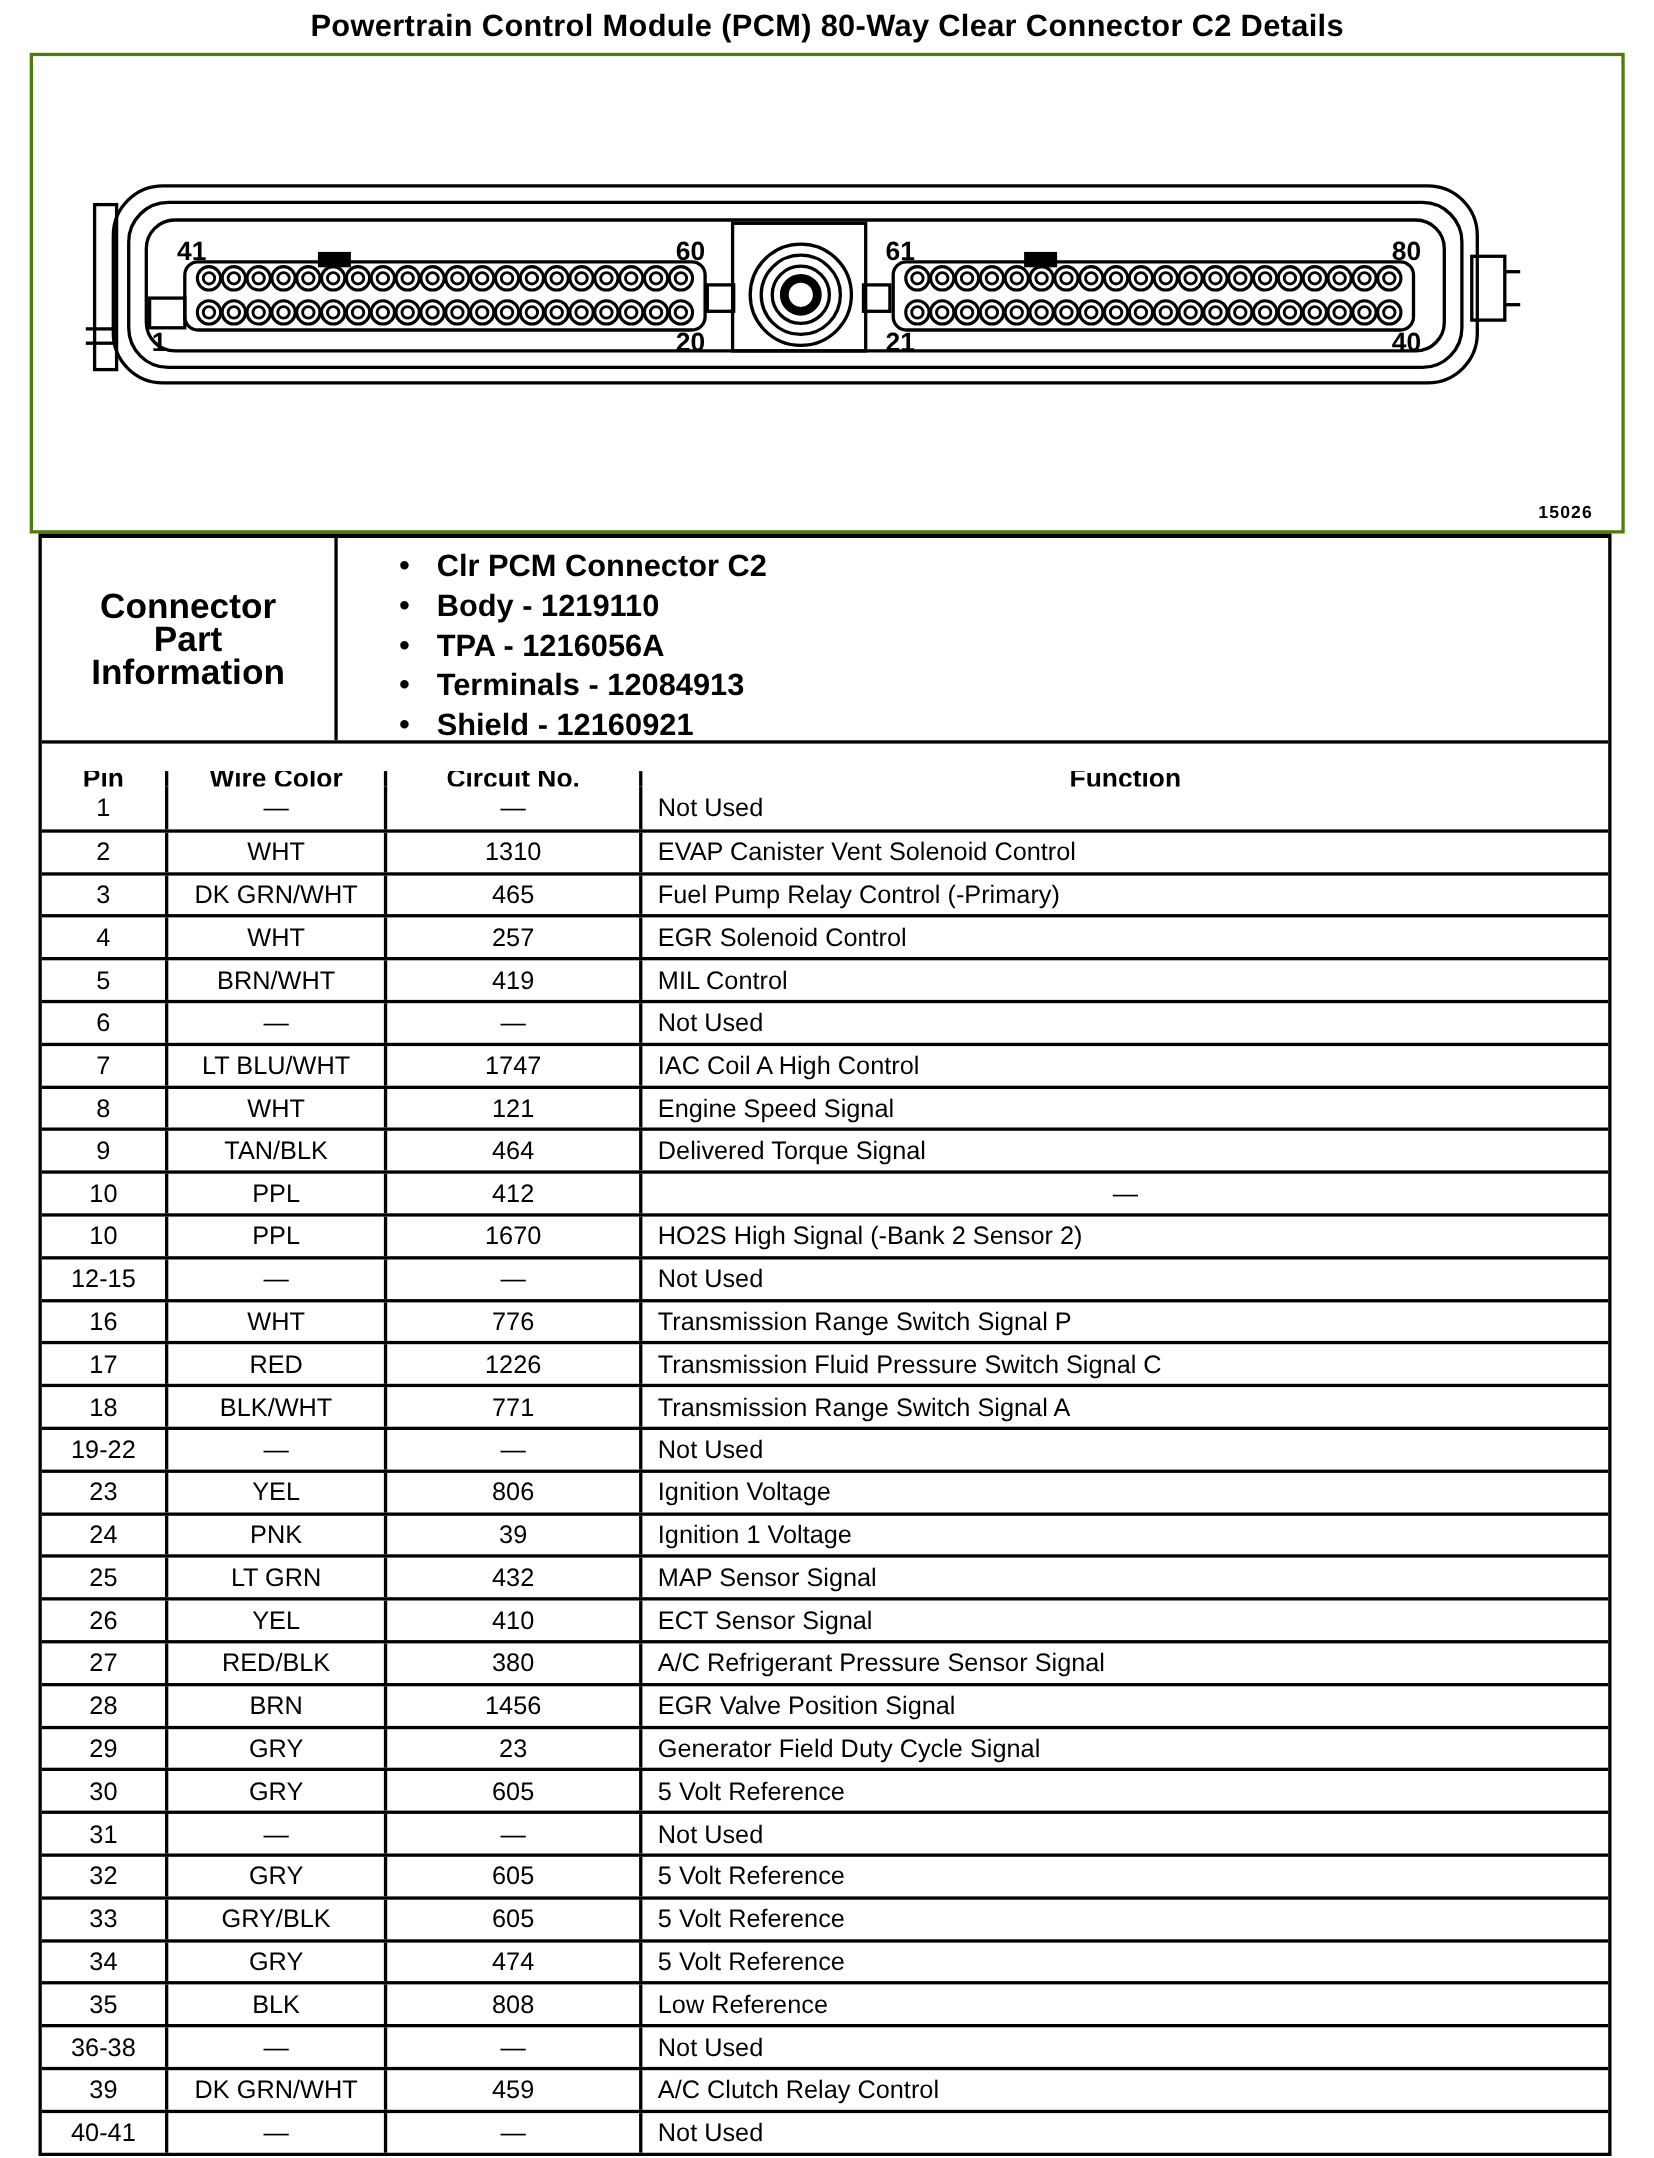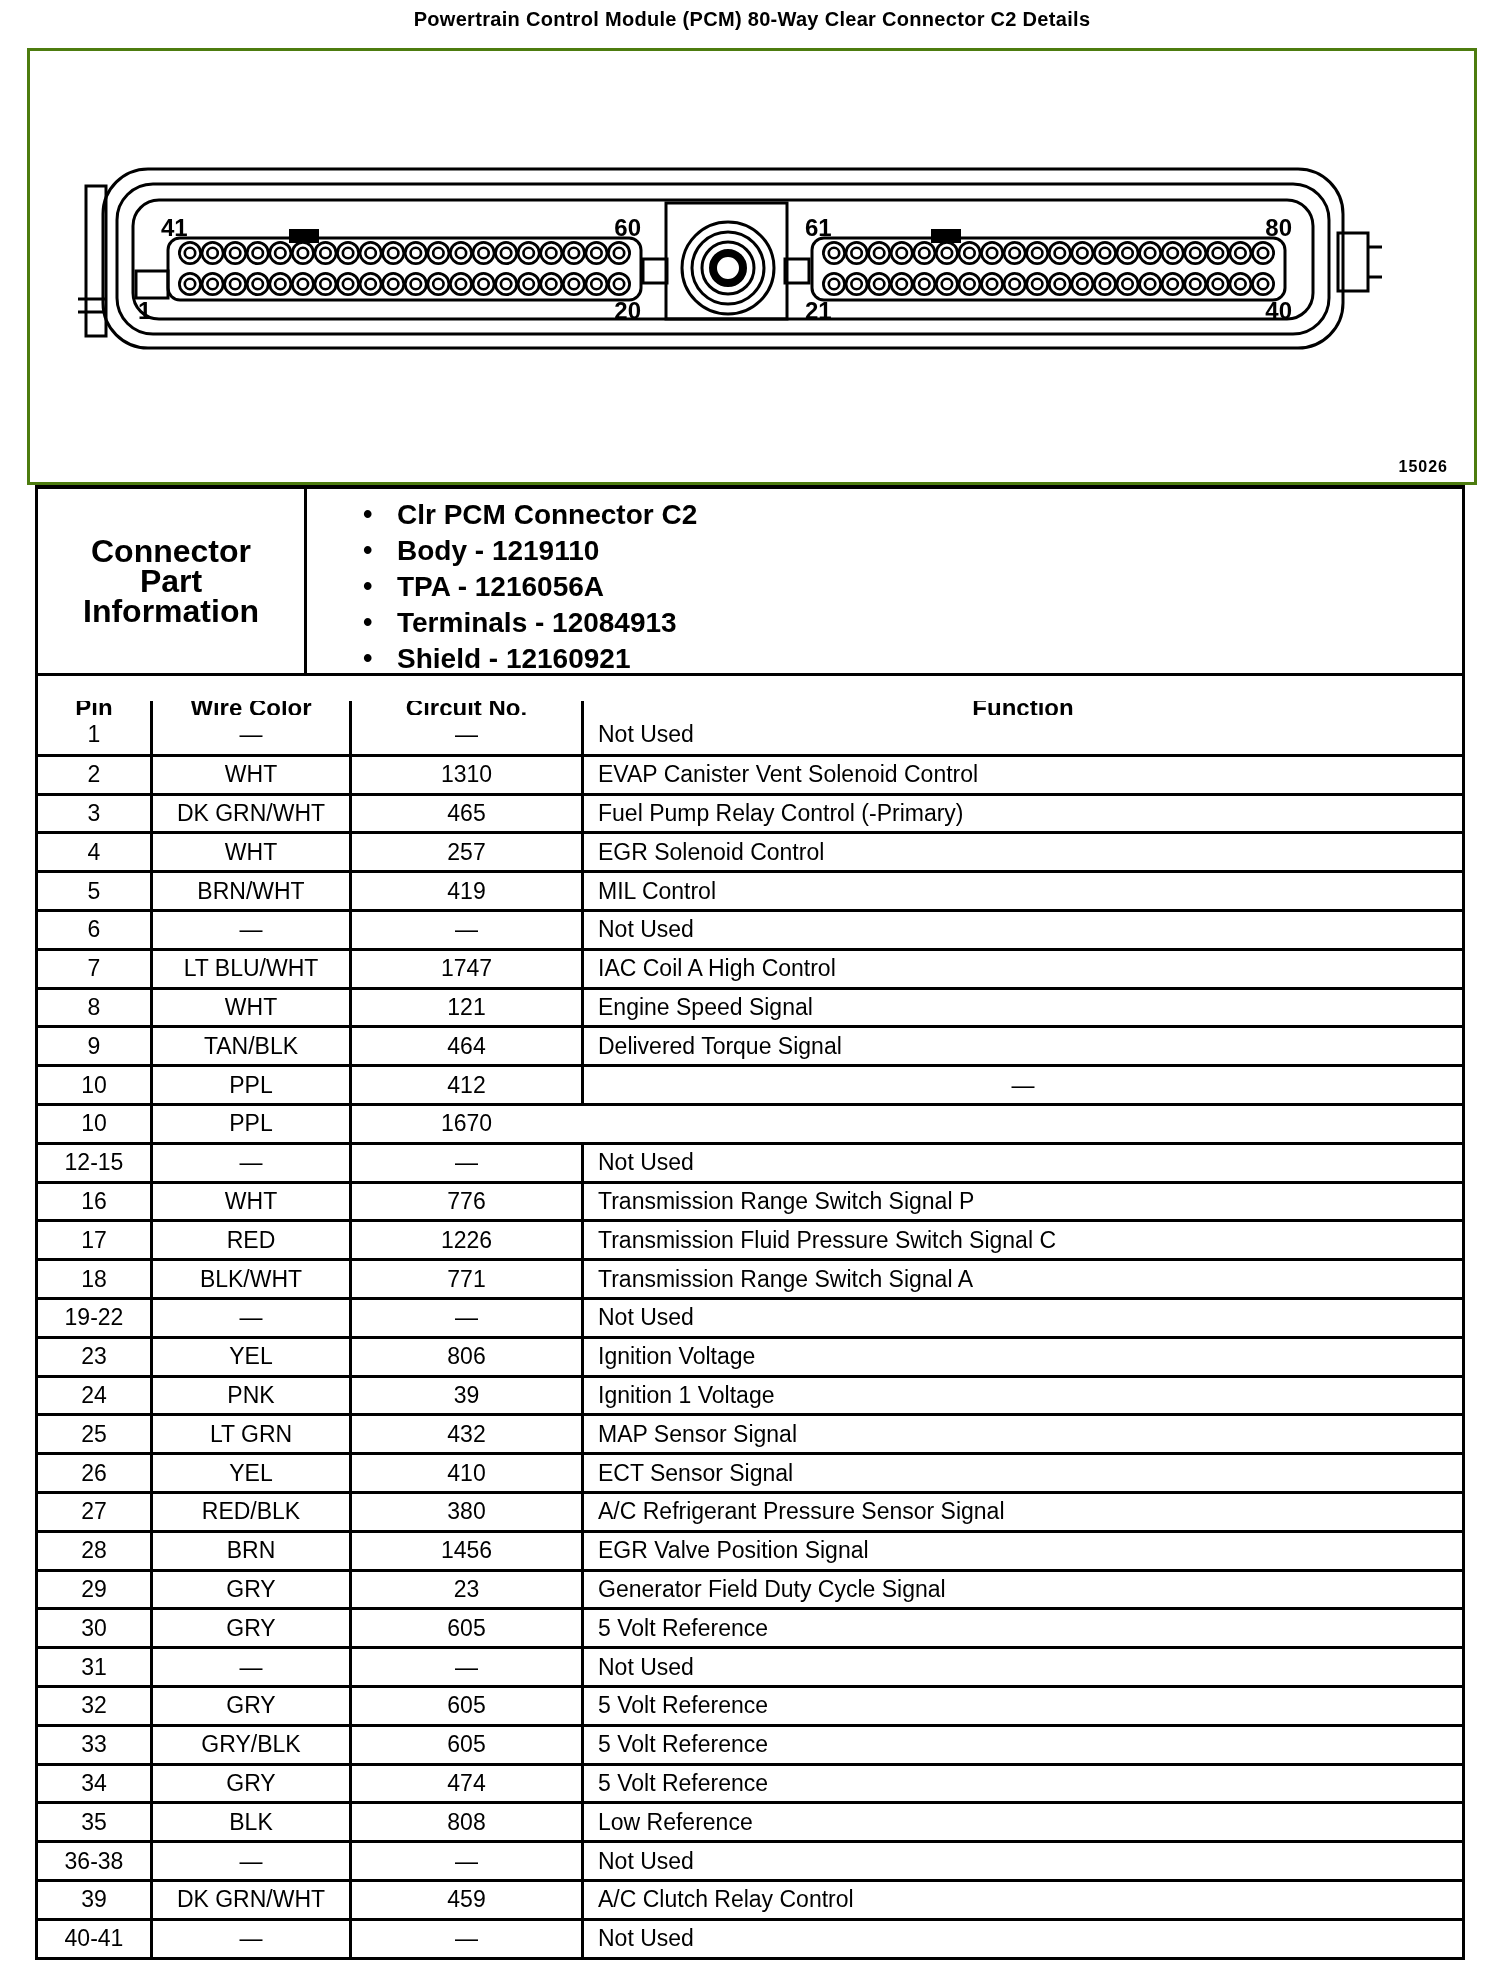--- a/index.html
+++ b/index.html
@@ -3,21 +3,21 @@
 <meta charset="utf-8">
 <style>
   html,body { margin:0; padding:0; background:#fff; }
   .page {
     position:relative; width:1504px; height:1962px; background:#ffffff;
     font-family:"Liberation Sans", sans-serif; color:#000;
     overflow:hidden;
   }
   .title {
     position:absolute; top:8px; left:0; width:100%;
-    text-align:center; font-size:20px; font-weight:bold; letter-spacing:.3px;
+    text-align:center; font-size:28px; font-weight:bold; letter-spacing:.3px;
   }
   
   .figure-box {
     position:absolute; left:27px; top:48px; width:1444px; height:431px;
     border:3px solid #4d7c0f;
   }
   .figure-box svg { position:absolute; left:0; top:0; }
   svg text {
     font-family:"Liberation Sans", sans-serif; font-size:24px; font-weight:bold; fill:#000;
   }
@@ -368,20 +368,21 @@
         <div class="trow data-row">
           <div class="cell c-pin">10</div>
           <div class="cell c-wire">PPL</div>
           <div class="cell c-circuit">412</div>
           <div class="cell c-func dash-center">—</div>
         </div>
         <div class="trow data-row">
           <div class="cell c-pin">10</div>
           <div class="cell c-wire">PPL</div>
           <div class="cell c-circuit">1670</div>
+          <div class="cell c-func">HO2S High Signal (-Bank 2 Sensor 2)</div>
         </div>
         <div class="trow data-row">
           <div class="cell c-pin">12-15</div>
           <div class="cell c-wire">—</div>
           <div class="cell c-circuit">—</div>
           <div class="cell c-func">Not Used</div>
         </div>
         <div class="trow data-row">
           <div class="cell c-pin">16</div>
           <div class="cell c-wire">WHT</div>

